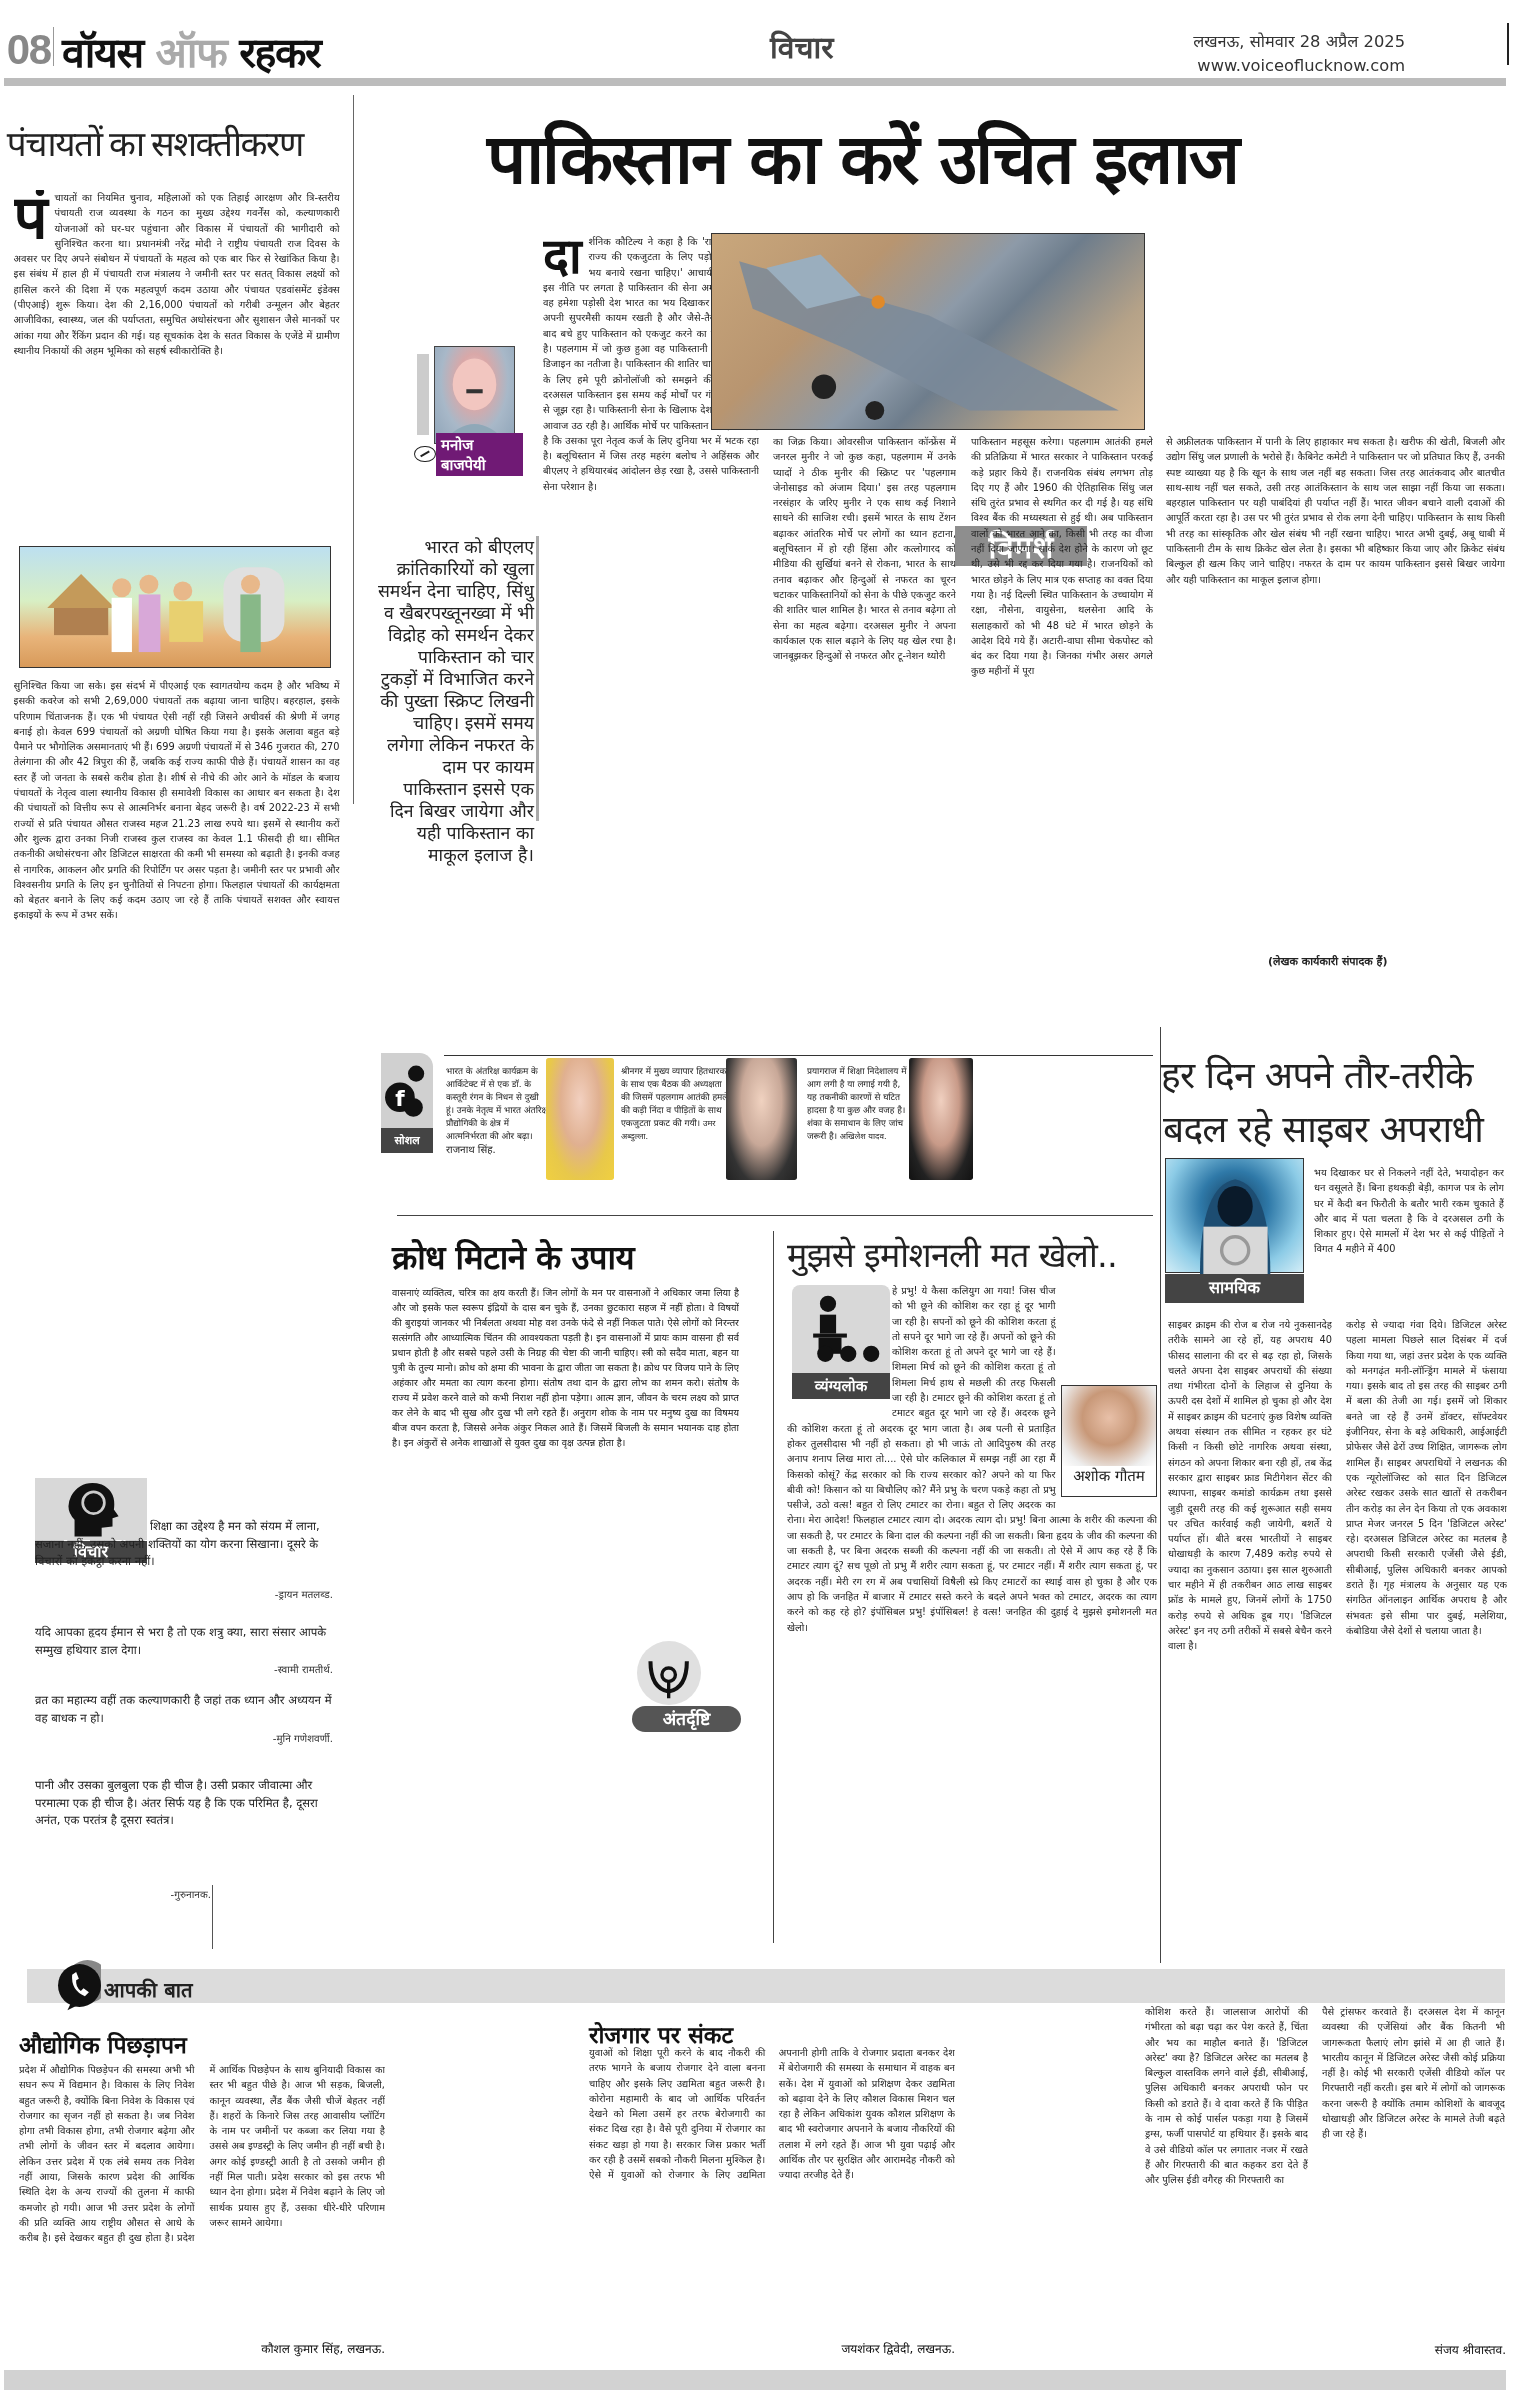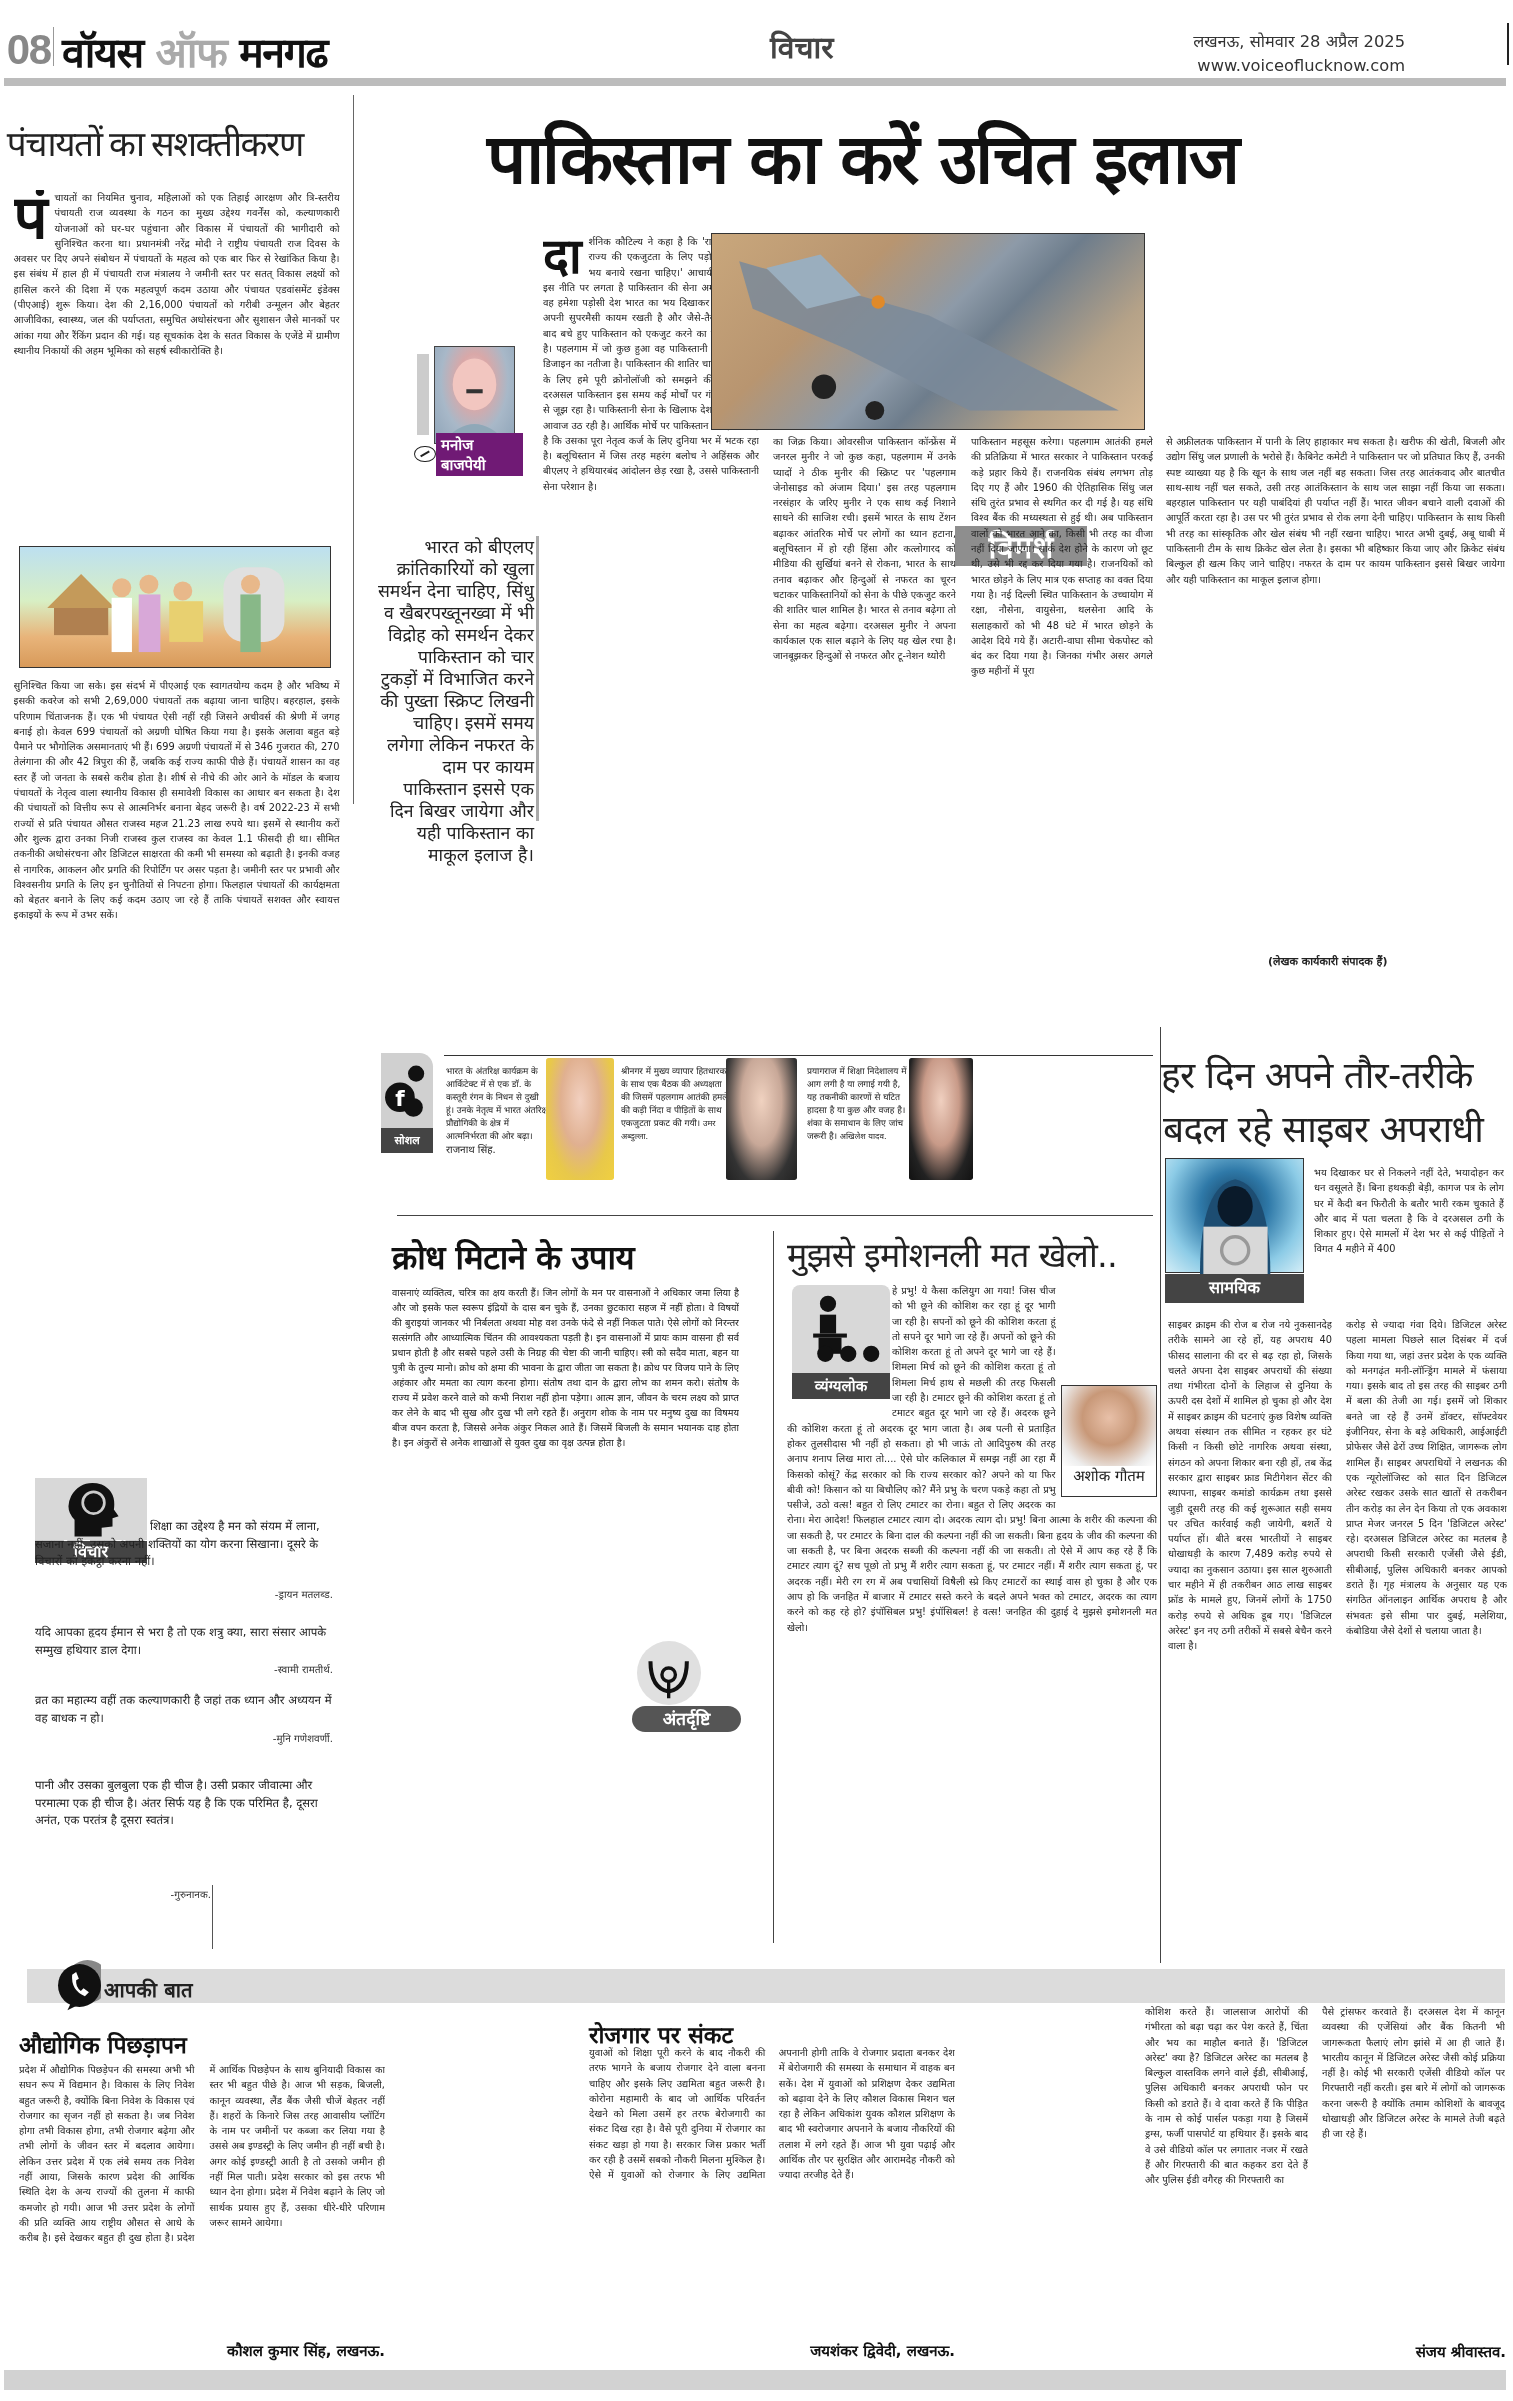--- a/index.html
+++ b/index.html
@@ -30,35 +30,35 @@
 .mini-photo{border-radius:2.7px}
 .h2{font-size:31px;font-weight:bold;color:#111;letter-spacing:-0.7px;white-space:nowrap}
 .h2-light{font-size:33px;color:#222;letter-spacing:-0.7px;white-space:nowrap}
 .icon-box{background:#d8d8d8;display:flex;align-items:center;justify-content:center}
 .label-box{background:#444;color:#fff;font-size:19px;font-weight:bold;text-align:center}
 .thought-text{font-size:11.5px;line-height:17.6px;color:#222}
 .thought-who{font-size:10.2px;color:#333;text-align:right}
 .letters-bar{left:27px;top:1969px;width:1478px;height:34px;background:#dcdcdc}
 .letters-title{font-size:20.3px;font-weight:bold;color:#222}
 .letter-h{font-size:23px;font-weight:bold;color:#111;white-space:nowrap}
-.letter-sign{font-size:15px;font-weight:bold;text-align:right;color:#111}
+.letter-sign{font-size:12px;font-weight:normal;text-align:right;color:#111}
 .bottombar{left:4.1px;top:2370px;width:1502px;height:20.3px;background:#d2d2d2}
 .cyber-img{background:radial-gradient(ellipse at 50% 40%,#123a5a 0%,#2f79a8 35%,#8ccbe6 70%,#d4eef7 100%);border:1.4px solid #333}
 .antar-circle{background:#e0e0e0;border-radius:50%}
 .antar-pill{background:#555;color:#fff;font-size:17.6px;font-weight:bold;border-radius:20.3px;text-align:center}
 </style>
 </head>
 <body>
 
 <div class="abs pgnum">08</div>
 <div class="abs pgsep"></div>
 <div class="abs brand">
   <span>वॉयस</span>
   <span class="mid">ऑफ</span>
-  <span>मनगढ</span>
+  <span>रहकर</span>
 </div>
 <div class="abs section">विचार</div>
 <div class="abs dateline">
   <div>लखनऊ, सोमवार 28 अप्रैल 2025</div>
   <div>www.voiceoflucknow.com</div>
 </div>
 <div class="abs" style="right:5.4px;top:23px;width:2px;height:42px;background:#222"></div>
 <div class="abs topbar"></div>
 
 <div class="abs h-left">पंचायतों का सशक्तीकरण</div>

